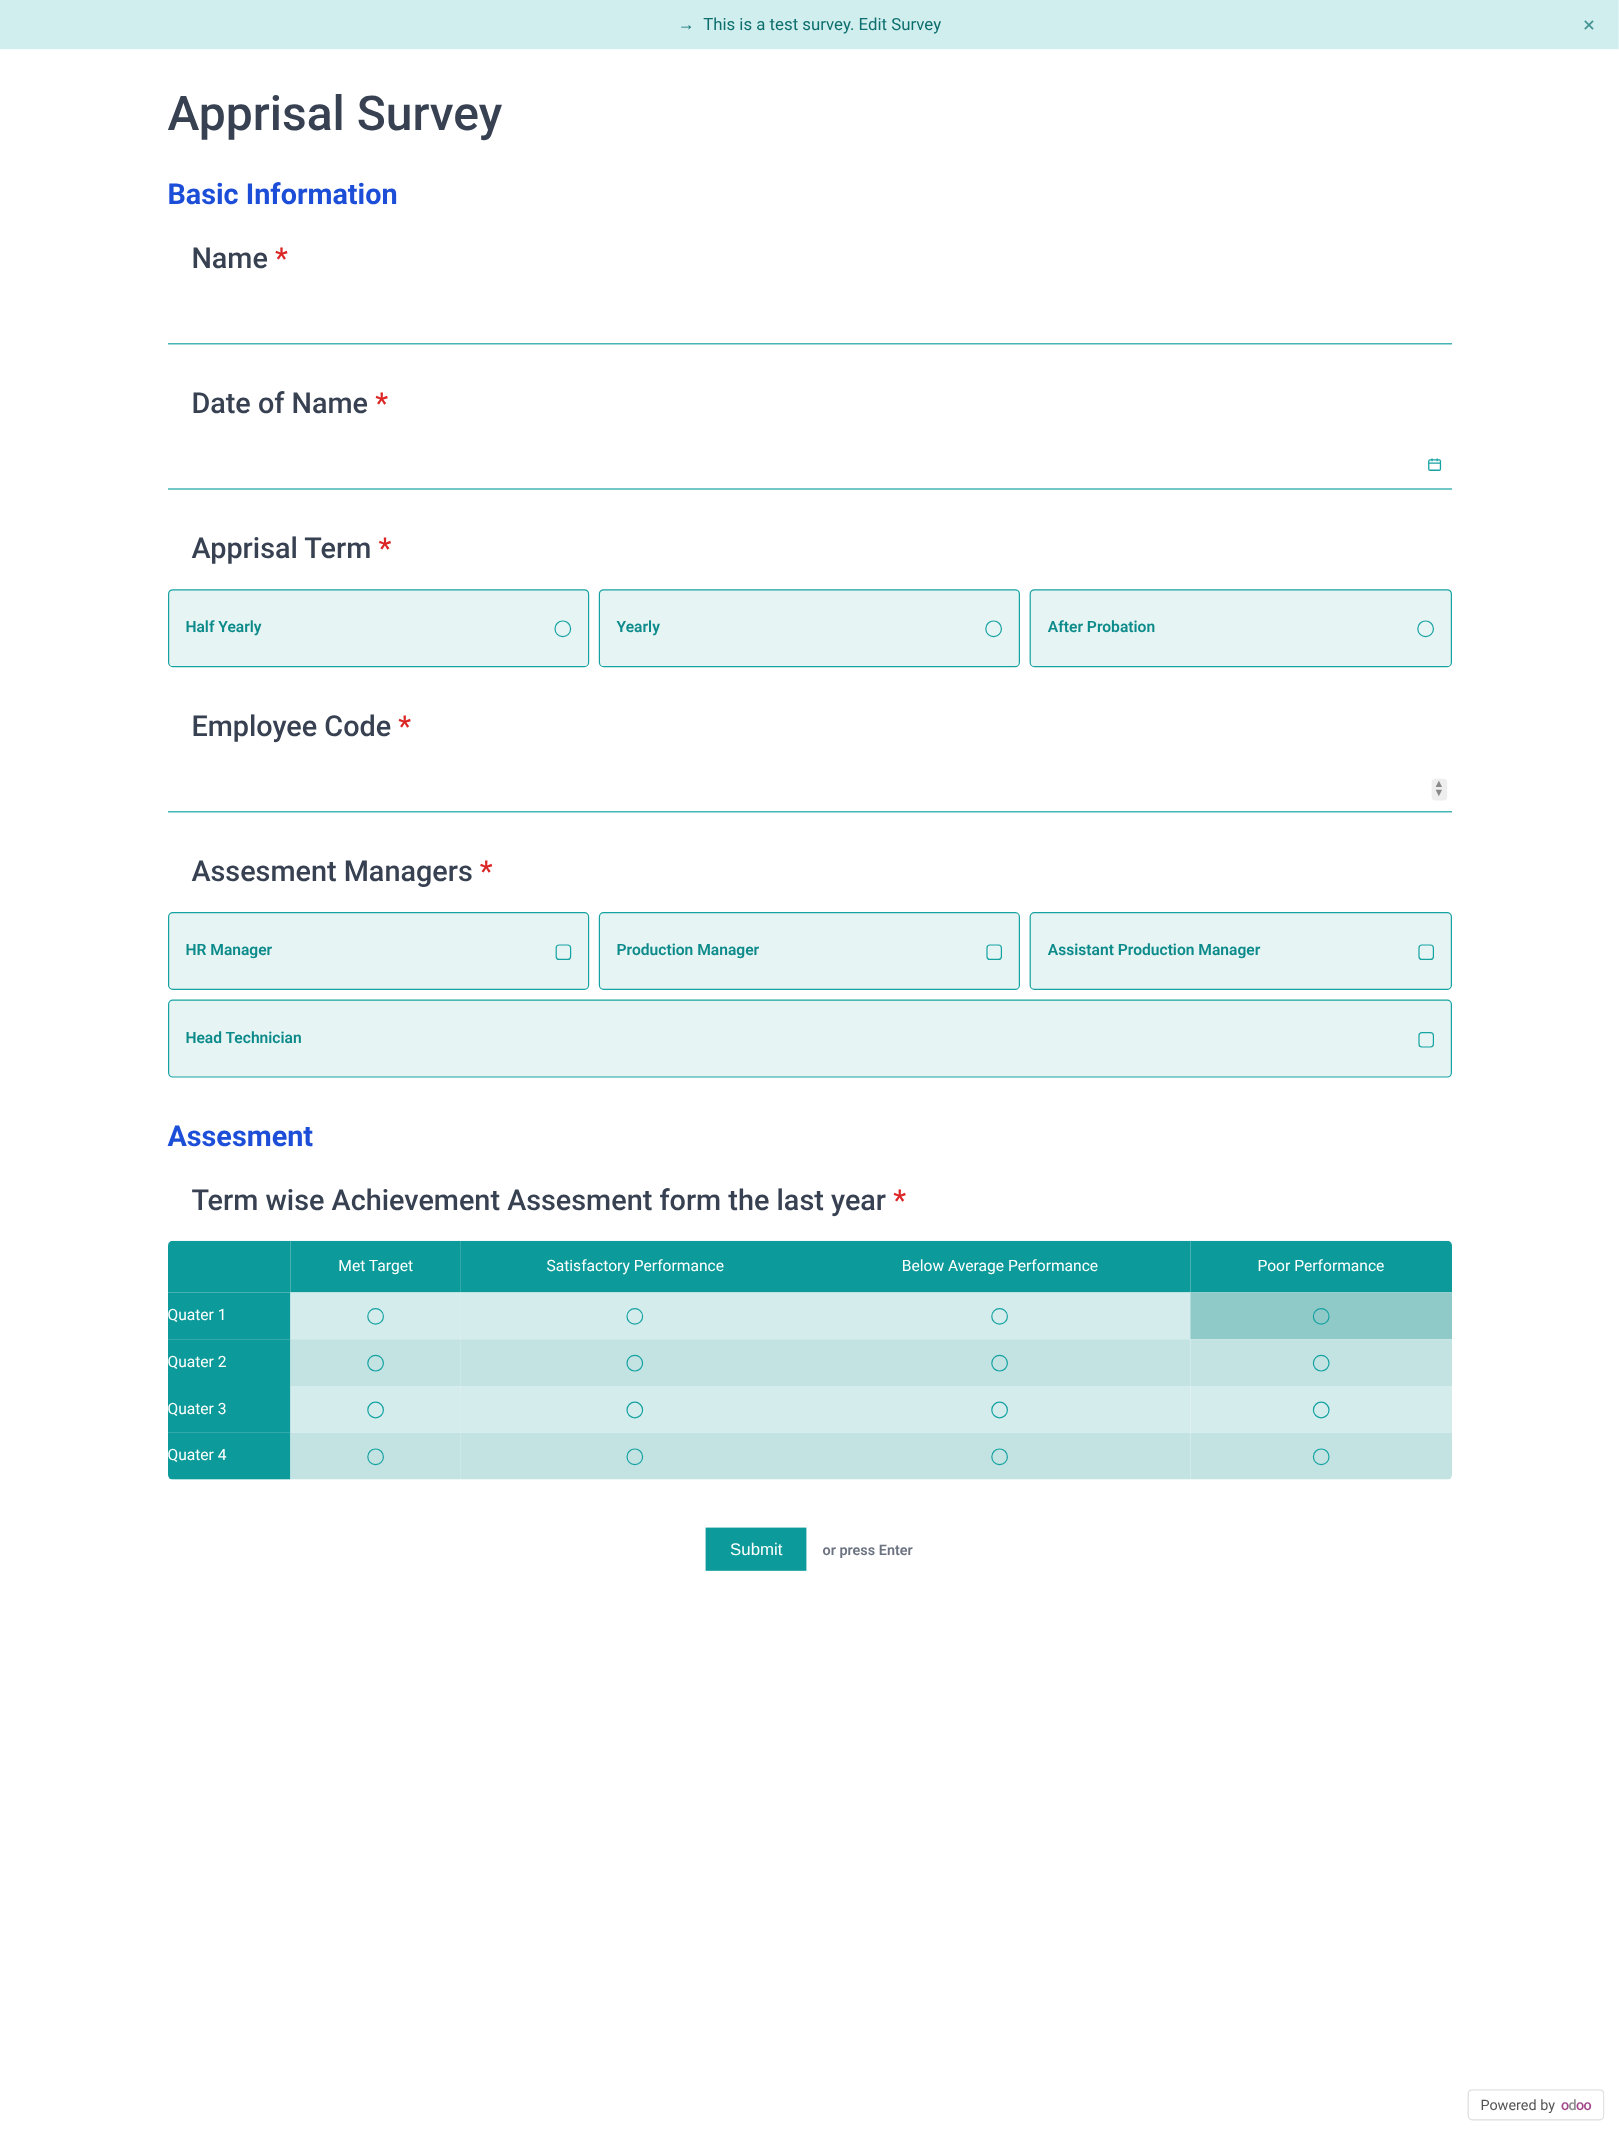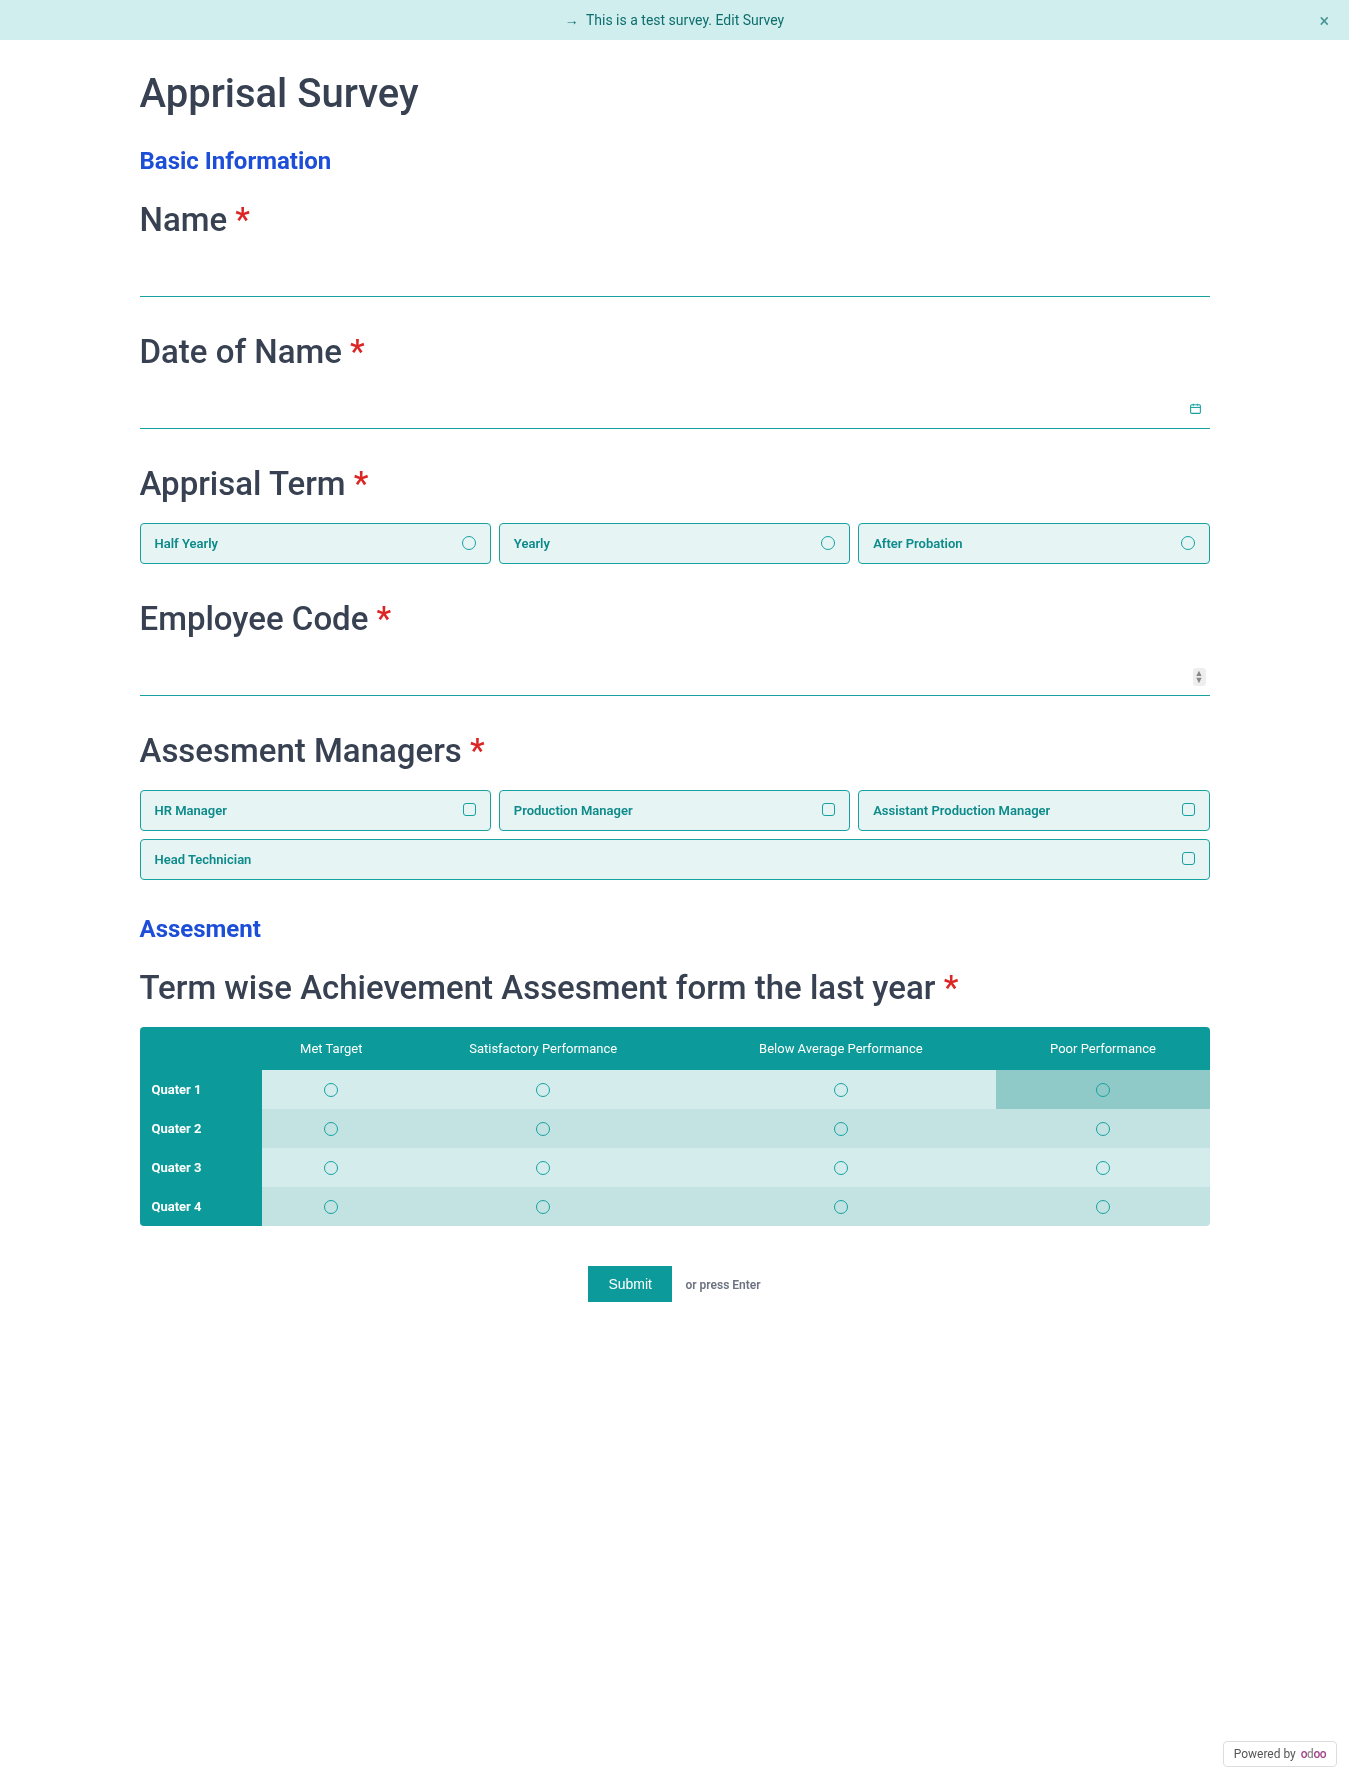--- a/index.html
+++ b/index.html
@@ -40,24 +40,25 @@
     margin-bottom: 30px;
   }
   h2.section-title {
     font-size: 24px;
     font-weight: 700;
     color: #1d4ed8;
     margin-bottom: 25px;
   }
   .question { margin-bottom: 35px; }
   .q-label {
-    font-size: 33px;
+    font-size: 24px;
     font-weight: 500;
     color: #374151;
     margin-bottom: 20px;
+    margin-left: 20px;
   }
   .req { color: #dc2626; }
   .text-input, .date-input, .num-input {
     width: 100%;
     border: none;
     border-bottom: 1.5px solid #17a2a2;
     padding: 10px 4px;
     font-size: 15px;
     background: transparent;
     outline: none;
@@ -90,24 +91,24 @@
     display: grid;
     grid-template-columns: repeat(3, 1fr);
     gap: 8px;
   }
   .opt-grid.full { grid-template-columns: repeat(3, 1fr); }
   .opt-grid .span3 { grid-column: span 3; }
   .opt {
     background: #e6f4f4;
     border: 1px solid #17a2a2;
     border-radius: 4px;
-    padding: 12px 14px;
+    padding: 24px 14px;
     display: flex;
     justify-content: space-between;
-    align-items: flex-start;
+    align-items: flex-end;
     color: #0d8a8a;
     font-weight: 600;
     font-size: 13px;
     cursor: pointer;
   }
   .radio-mark {
     width: 14px; height: 14px;
     border: 1.6px solid #17a2a2;
     border-radius: 50%;
     display: inline-block;
@@ -134,23 +135,23 @@
   }
   .matrix th:first-child { text-align: left; padding-left: 16px; }
   .matrix td {
     text-align: center;
     padding: 12px 10px;
     font-size: 13px;
   }
   .matrix td:first-child {
     background: #0d9a9a;
     color: #fff;
-    font-weight: 700;
+    font-weight: 400;
     text-align: left;
-    padding-left: 12px;
+    padding-left: 0;
   }
   .matrix tbody tr:nth-child(odd) td:not(:first-child) { background: #d4ecec; }
   .matrix tbody tr:nth-child(even) td:not(:first-child) { background: #c3e3e3; }
   .matrix tbody tr:first-child td:last-child { background: #8fc9c8; }
   .matrix .radio-mark { margin: 0 auto; display: block; }
   .submit-row {
     text-align: center;
     margin-top: 40px;
   }
   .submit-btn {

